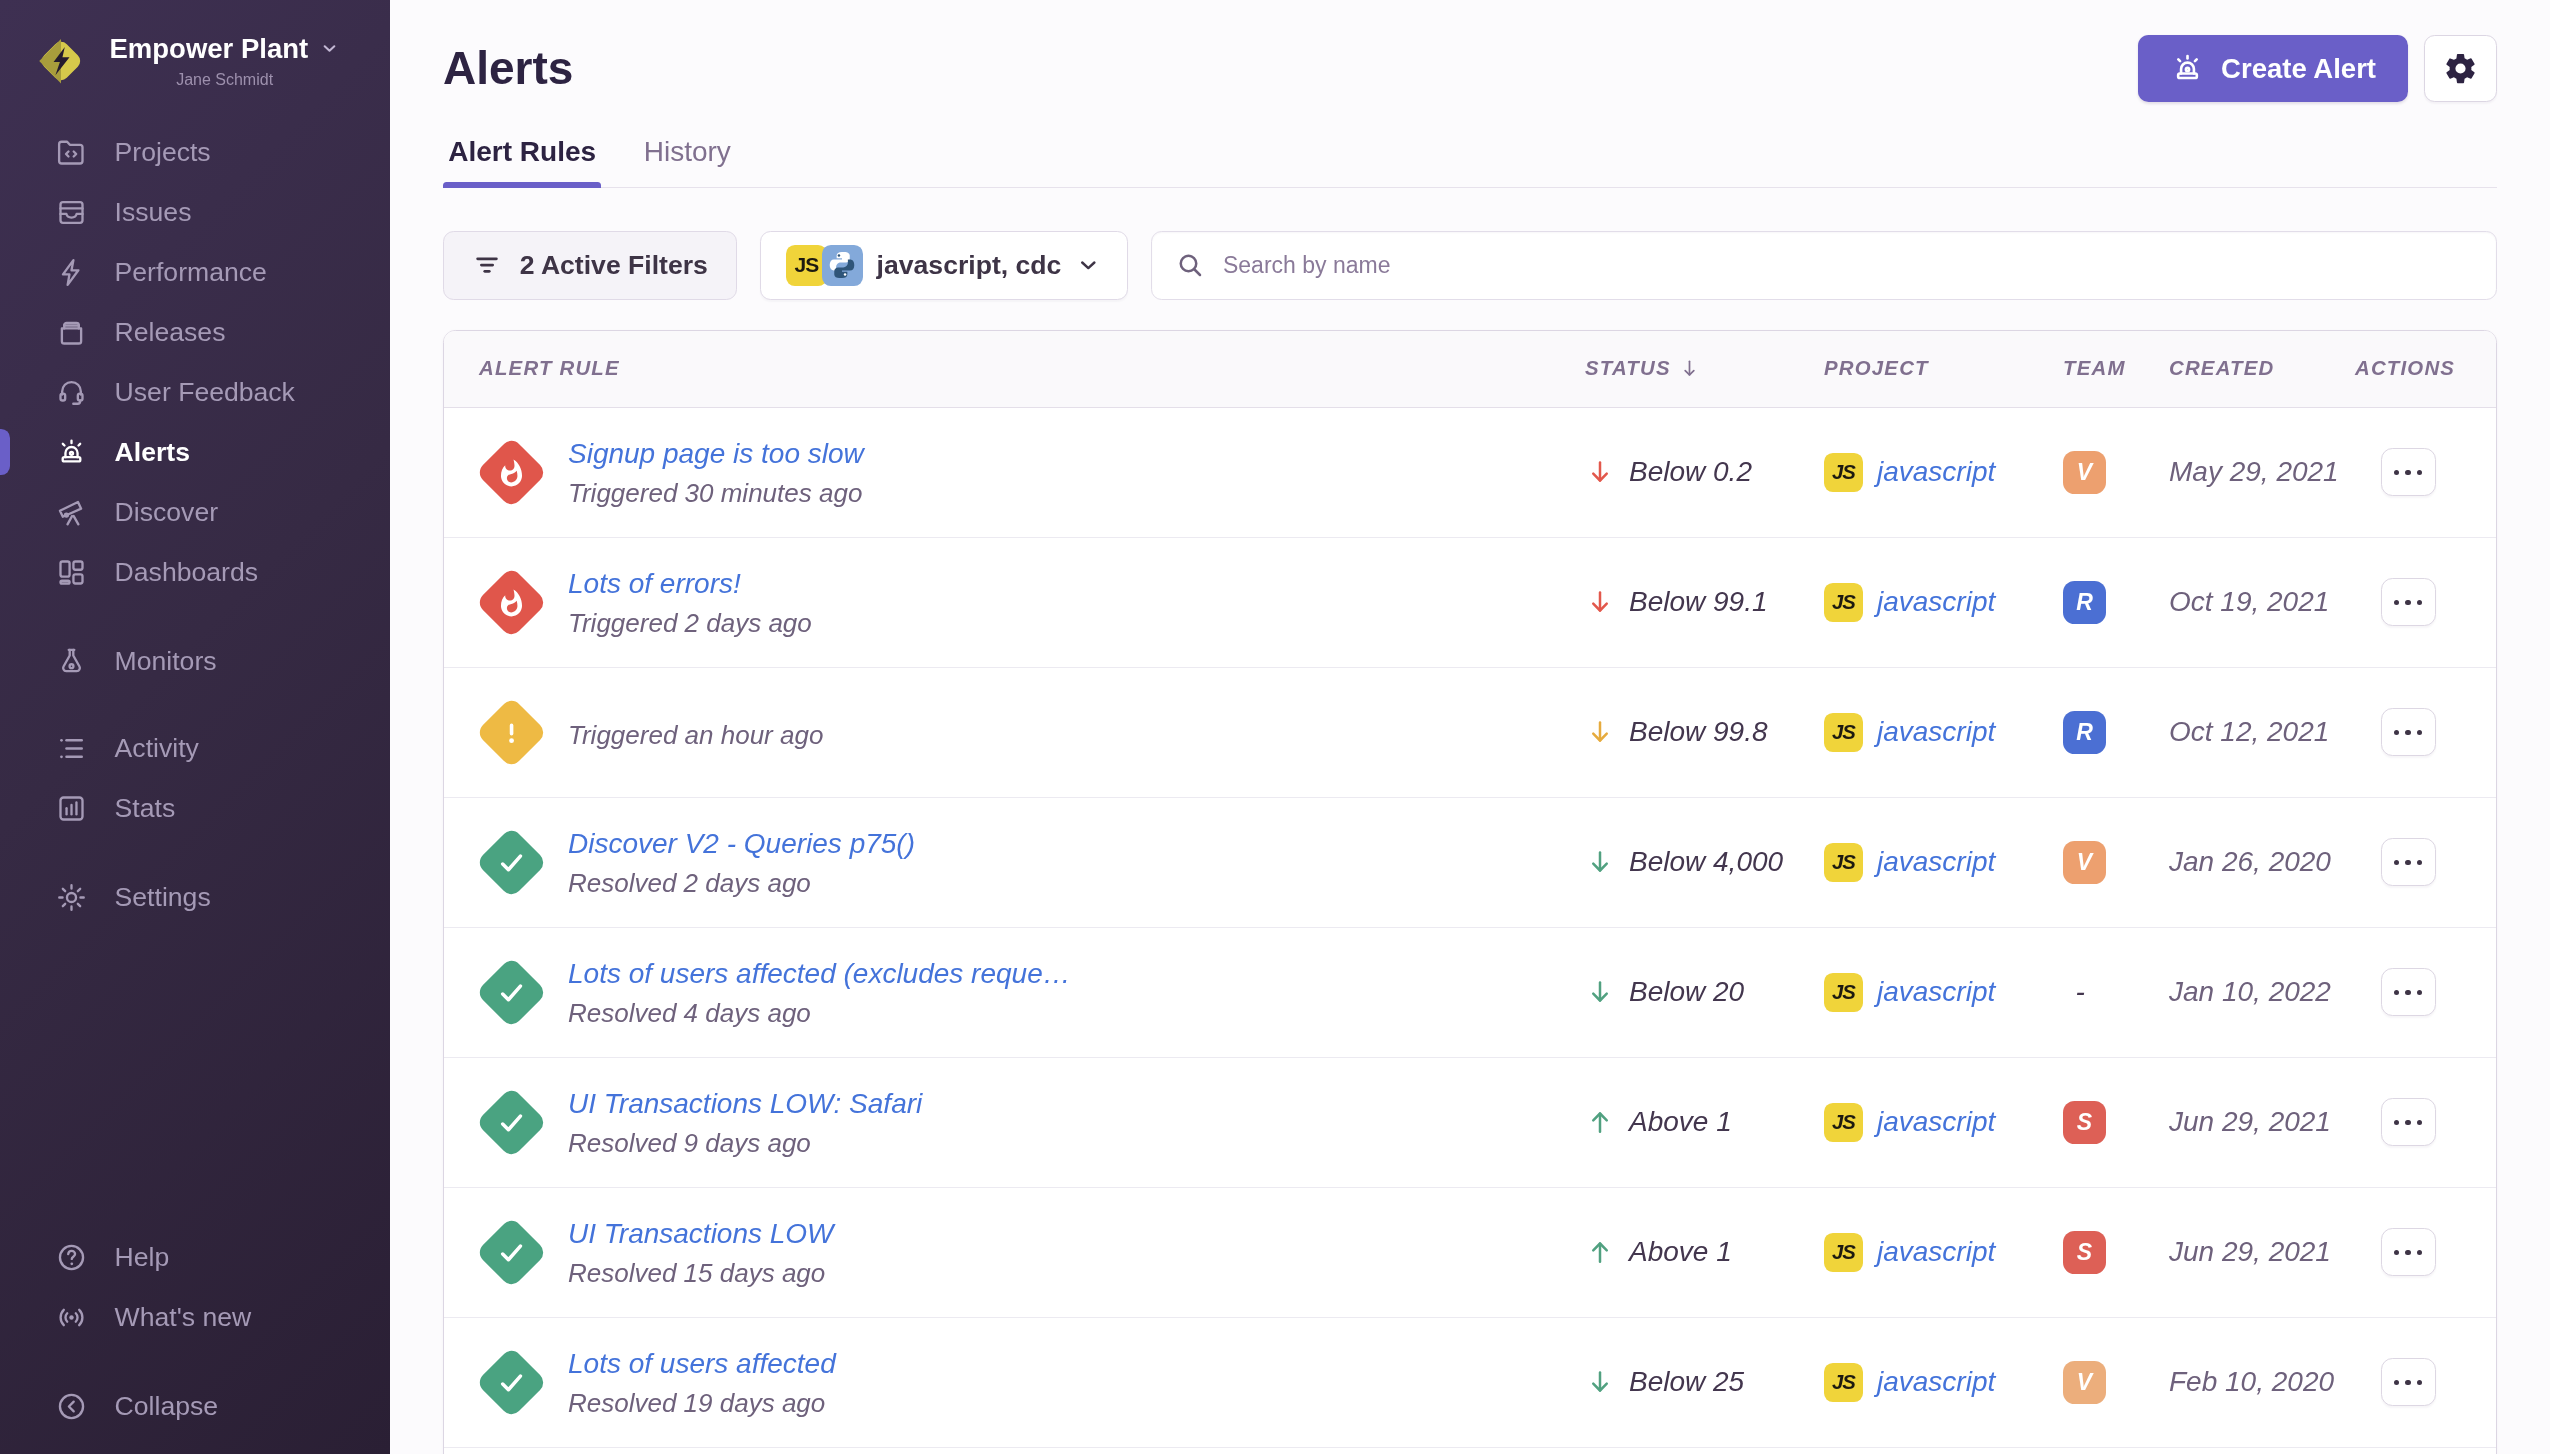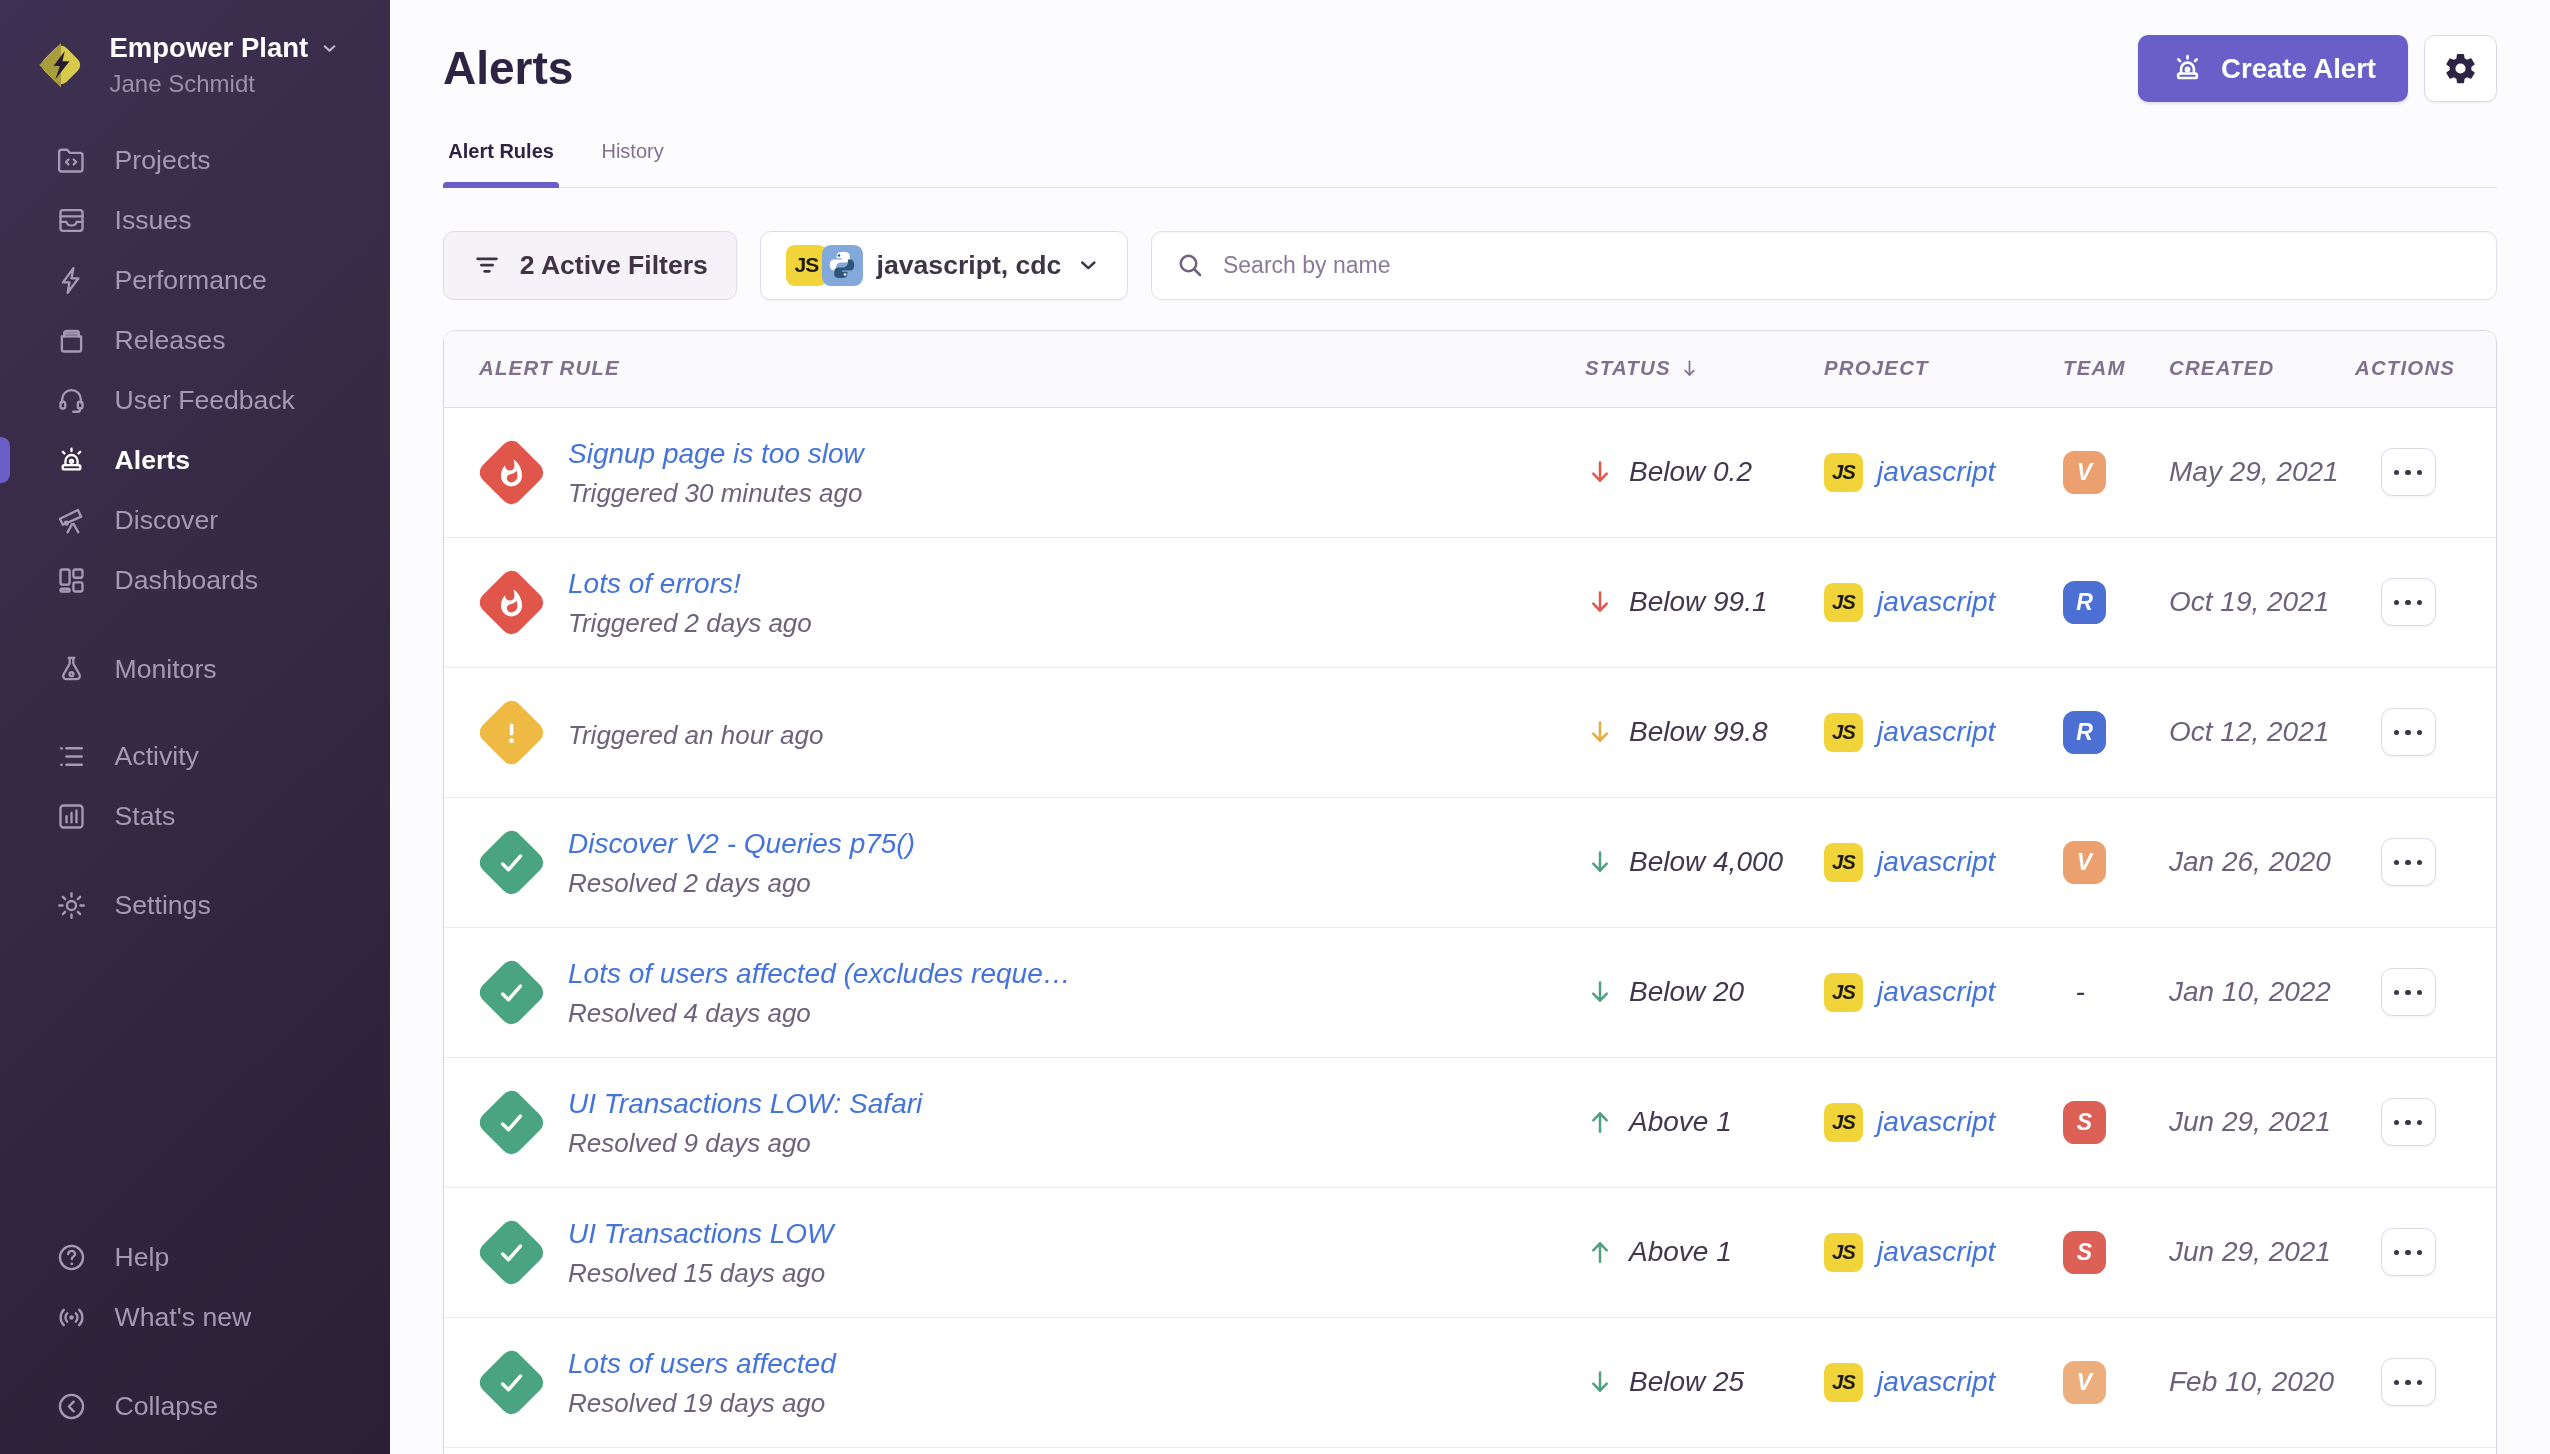--- a/index.html
+++ b/index.html
@@ -7,21 +7,21 @@
   .app{display:flex;width:2550px;height:1454px;}
 
   
   .sidebar{flex:0 0 390px;width:390px;background:linear-gradient(315deg,#2a1f34 0%,#362a44 55%,#3e3052 100%);
     display:flex;flex-direction:column;padding:32px 0 17.7px;box-sizing:border-box;}
   .org-switcher{display:flex;align-items:center;gap:19.5px;padding:0 32px;margin-bottom:32px;cursor:pointer;}
   .org-logo{width:58px;height:58px;flex:0 0 58px;}
   .org-meta{min-width:0;}
   .org-name{color:#ffffff;font-size:27.5px;font-weight:700;display:flex;align-items:center;gap:10.6px;white-space:nowrap;}
   .org-name svg{width:21px;height:21px;stroke:#c3b8d4;}
-  .user-name{color:#9d90ad;font-size:24px;margin-top:6.2px;}
+  .user-name{color:#9d90ad;font-size:16px;margin-top:6.2px;text-align:center;}
   .nav-group{display:flex;flex-direction:column;}
   .nav-gap1{margin-top:29px;} .nav-gap2{margin-top:27.5px;} .nav-gap3{margin-top:29px;}
   .nav-item{height:60px;display:flex;align-items:center;gap:26.6px;padding-left:55px;font-size:26.6px;color:#a59ab6;
     position:relative;cursor:pointer;white-space:nowrap;}
   .nav-item .nicon{width:33px;height:33px;flex:0 0 33px;display:flex;}
   .nav-item .nicon svg{width:33px;height:33px;stroke:currentColor;fill:none;stroke-width:1.7;stroke-linecap:round;stroke-linejoin:round;}
   .nav-item.active{color:#ffffff;font-weight:700;}
   .nav-item.active::before{content:"";position:absolute;left:-8px;top:7px;width:17.7px;height:46px;background:#6a5fc8;border-radius:8.9px;}
   .side-footer{margin-top:auto;display:flex;flex-direction:column;}
 
@@ -32,21 +32,21 @@
   .head-actions{display:flex;gap:16px;align-items:center;}
   .btn-create{height:67px;padding:0 32px;background:#6a5fc8;border:none;border-radius:10.6px;color:#fff;
     font-size:27.5px;font-weight:700;font-family:inherit;display:flex;align-items:center;gap:16px;cursor:pointer;
     box-shadow:0 1.8px 2.7px rgba(40,20,70,.12);}
   .btn-create svg{width:35px;height:35px;stroke:#fff;fill:none;stroke-width:1.8;stroke-linecap:round;stroke-linejoin:round;}
   .btn-gear{width:73px;height:67px;background:#fff;border:1.8px solid #dcd6e3;border-radius:10.6px;display:flex;
     align-items:center;justify-content:center;cursor:pointer;box-shadow:0 1.8px 1.8px rgba(40,20,70,.04);}
   .btn-gear svg{width:35px;height:35px;fill:#2d2342;}
 
   .tabs{display:flex;gap:37px;margin-top:32px;border-bottom:1.8px solid #e7e2ec;}
-  .tab{font-size:20px;line-height:35px;padding:0 5.3px 17.7px;color:#80708f;position:relative;cursor:pointer;}
+  .tab{font-size:28px;line-height:35px;padding:0 5.3px 17.7px;color:#80708f;position:relative;cursor:pointer;}
   .tab.active{color:#2d2342;font-weight:700;}
   .tab.active::after{content:"";position:absolute;left:0;right:0;bottom:-1.8px;height:6.2px;background:#6a5fc8;border-radius:3.5px 3.5px 0 0;}
 
   .filter-bar{display:flex;gap:23px;margin-top:43px;}
   .ctrl{height:69px;box-sizing:border-box;border-radius:10.6px;display:flex;align-items:center;font-size:26.6px;}
   .btn-filters{background:#f5f3f8;border:1.8px solid #e0dae7;padding:0 28px;gap:17.7px;font-weight:700;color:#3e3446;cursor:pointer;}
   .btn-filters svg{width:30px;height:30px;stroke:#3e3446;fill:none;stroke-width:2.2;stroke-linecap:round;}
   .btn-project{background:#fff;border:1.8px solid #e0dae7;padding:0 25px;gap:14px;font-weight:700;color:#3e3446;cursor:pointer;
     box-shadow:0 1.8px 1.8px rgba(40,20,70,.03);}
   .btn-project svg.chev{width:26.6px;height:26.6px;stroke:#3e3446;fill:none;stroke-width:2.2;stroke-linecap:round;stroke-linejoin:round;}

